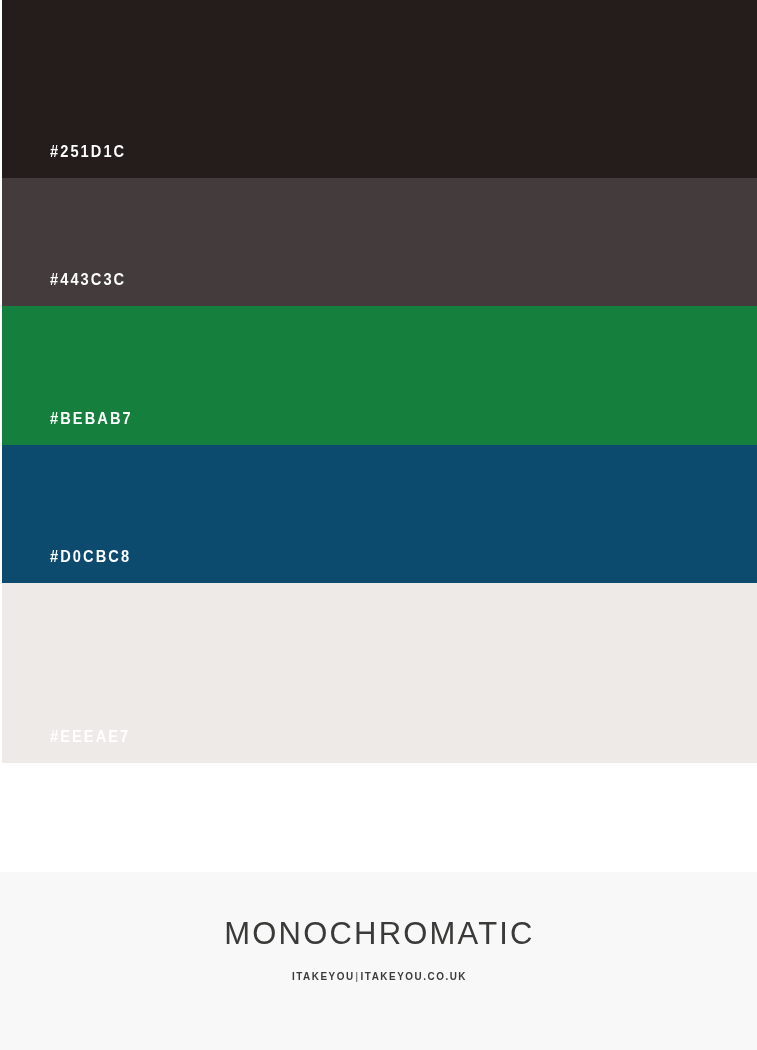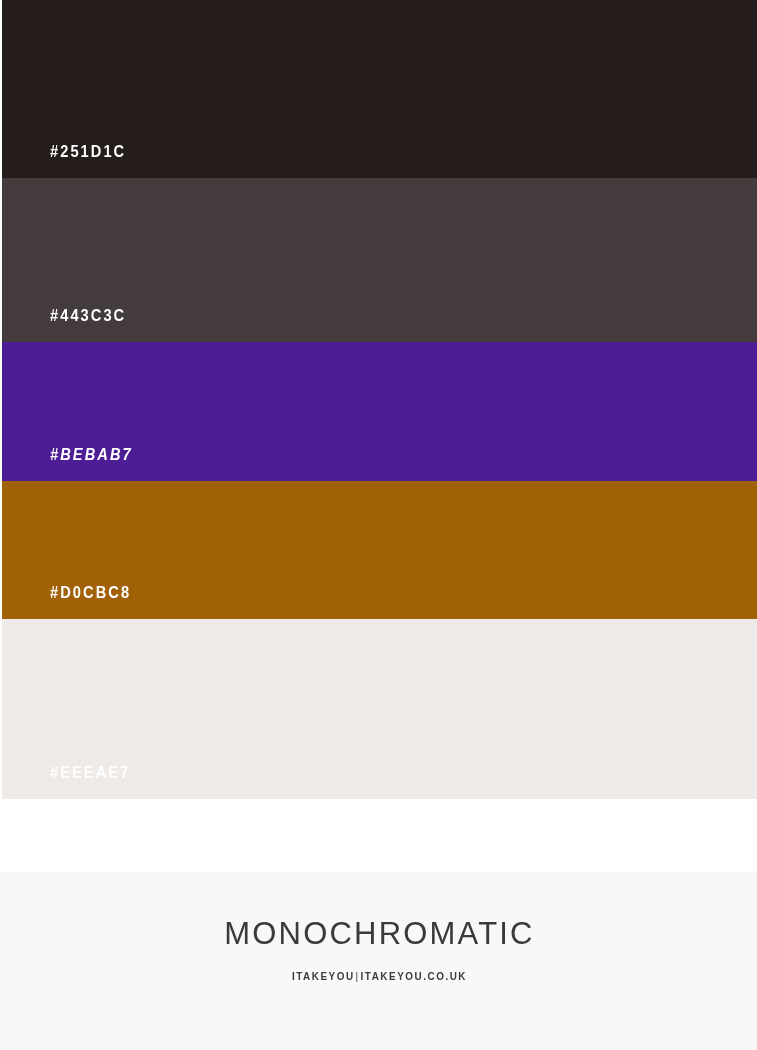--- a/index.html
+++ b/index.html
@@ -41,21 +41,21 @@
     font-size: 17px;
     font-weight: bold;
     letter-spacing: 2.4px;
     color: #ffffff;
     white-space: nowrap;
     transform: scaleX(0.86);
     transform-origin: left bottom;
   }
   
   .swatch-0 { height: 178px; }
-  .swatch-1 { height: 164px; }
+  .swatch-1 { height: 128px; }
   .swatch-2 { height: 139px; }
   .swatch-3 { height: 139px; }
   .swatch-4 { height: 138px; }
   .swatch-5 { height: 180px; }
 
   .footer {
     position: absolute;
     left: 0;
     top: 872px;
     width: 757px;
@@ -107,25 +107,25 @@
 
     <div class="swatch swatch-0" style="background: rgb(37, 29, 28);">
       <span class="swatch-label" style="color: rgb(255, 255, 255);">#251D1C</span>
     </div>
 
     <div class="swatch swatch-1" style="background: rgb(68, 60, 60);">
       <span class="swatch-label" style="color: rgb(255, 255, 255);">#443C3C</span>
     </div>
 
 
-    <div class="swatch swatch-3" style="background: #4c1d95; font-style: italic;">
+    <div class="swatch swatch-3" style="background: #15803d;">
       <span class="swatch-label" style="color: rgb(255, 255, 255);">#BEBAB7</span>
     </div>
 
-    <div class="swatch swatch-4" style="background: #a16207; padding-left: 8px;">
+    <div class="swatch swatch-4" style="background: #0c4a6e; padding-left: 8px;">
       <span class="swatch-label" style="color: rgb(255, 255, 255);">#D0CBC8</span>
     </div>
 
     <div class="swatch swatch-5" style="background: rgb(238, 234, 231);">
       <span class="swatch-label" style="color: rgb(255, 255, 255);">#EEEAE7</span>
     </div>
 
   </div>
 
   <div class="footer" style="background: rgb(248, 248, 248);">

